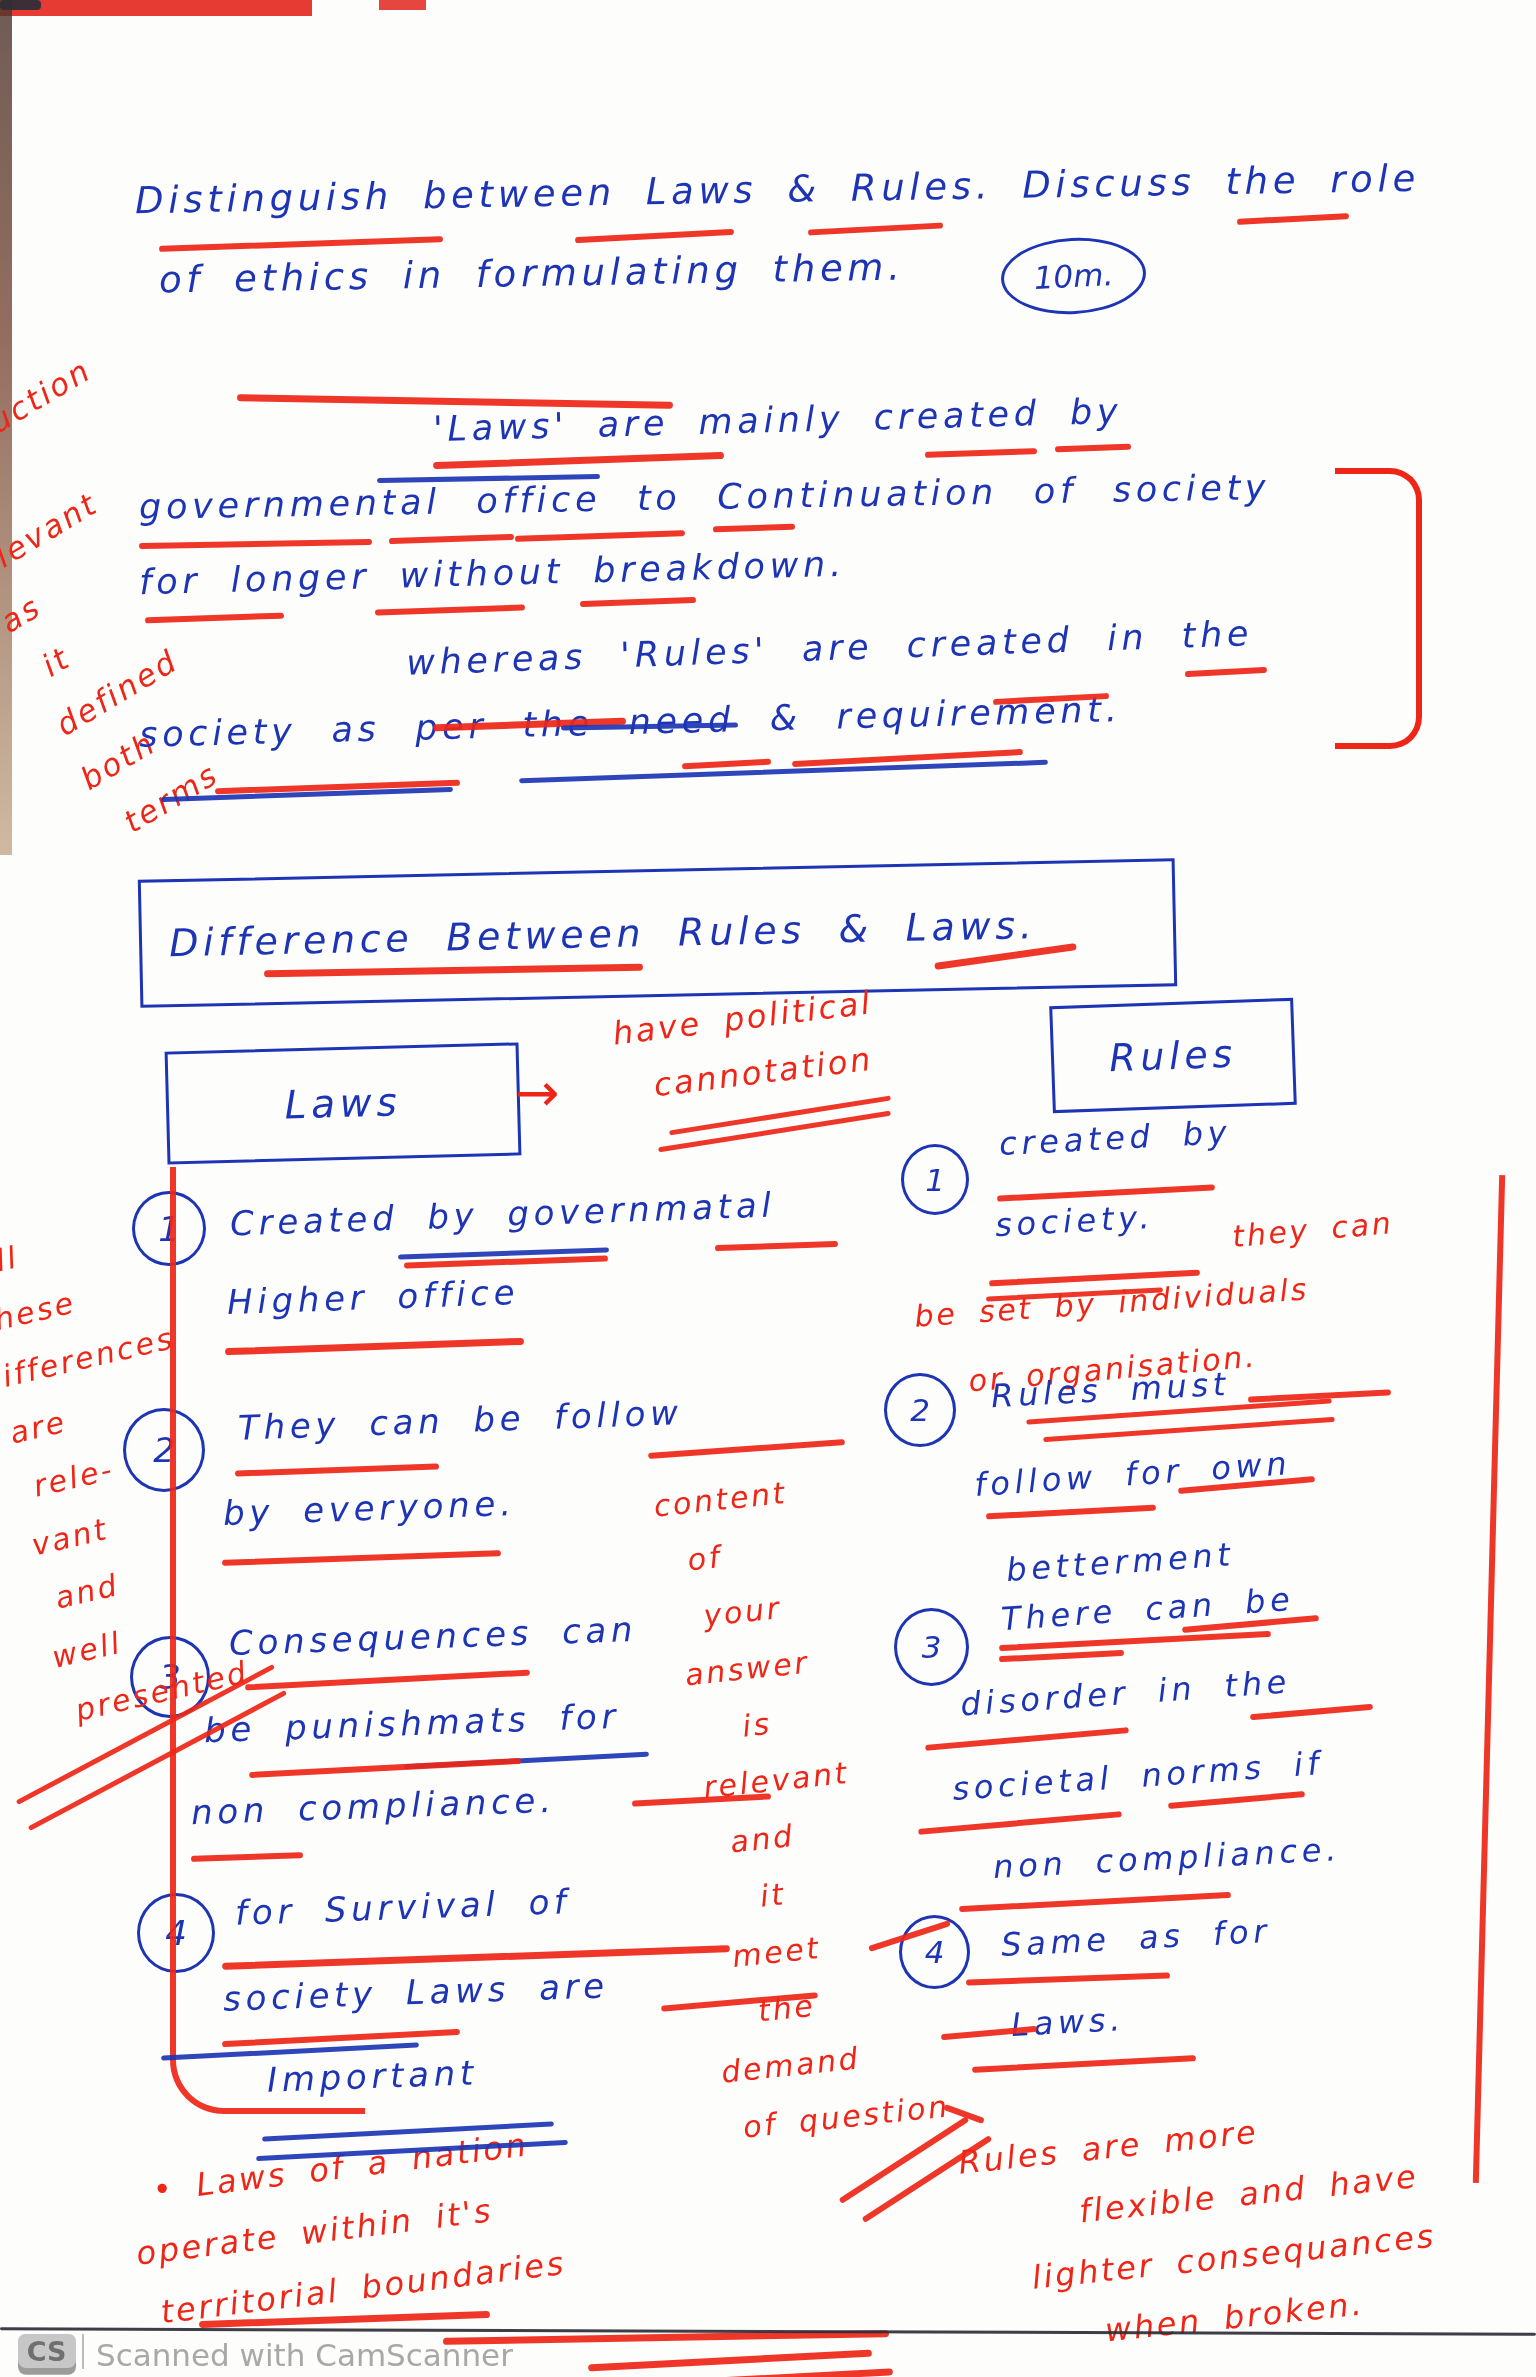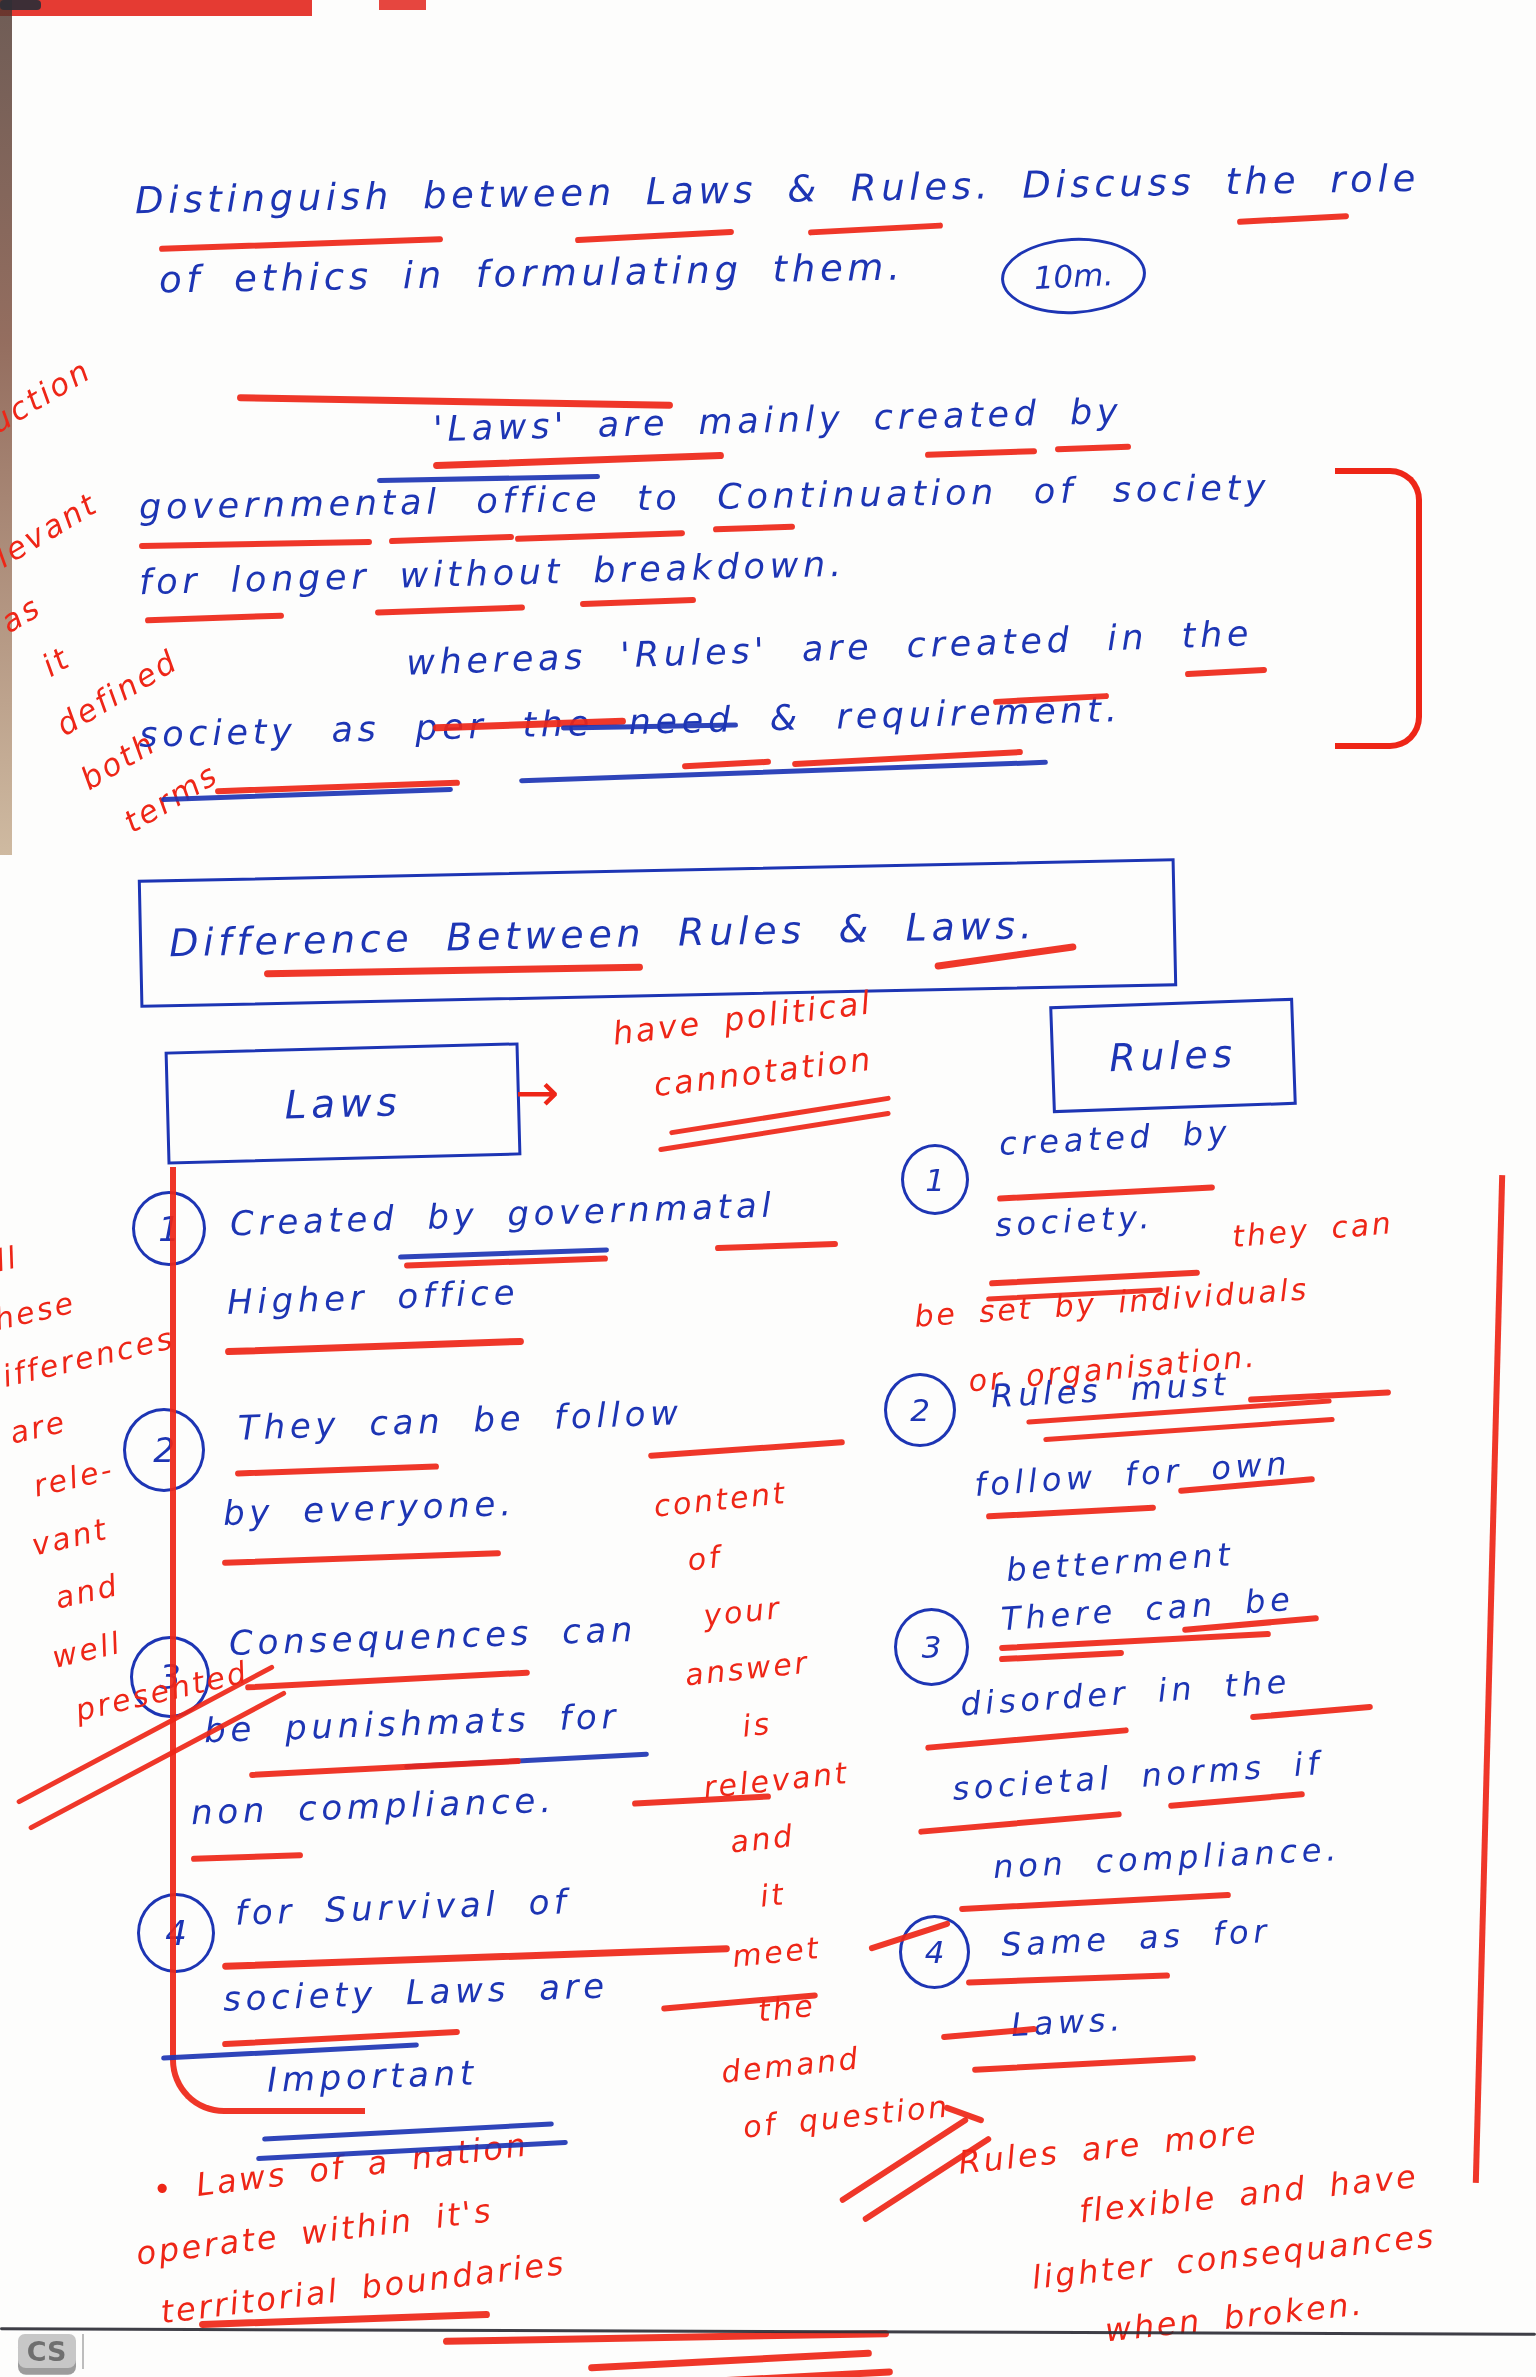--- a/index.html
+++ b/index.html
@@ -154,20 +154,21 @@
 
   <div class="red wordcol" style="left:967px;top:2108px;font-size:32px;transform:rotate(-6deg);line-height:1.55;">
     <div>Rules are more</div>
     <div style="margin-left:115px;">flexible and have</div>
     <div style="margin-left:61px;">lighter consequances</div>
     <div style="margin-left:128px;">when broken.</div>
   </div>
 
   <div class="logo-box" style="left:17.6px;top:2334px;width:58px;height:34px;font-size:27px;">CS</div>
   <div style="position:absolute;left:82px;top:2334px;width:2px;height:35px;background:#bdbdbd;"></div>
+  <div class="footer-text" style="position:absolute;left:96px;top:2337px;font-size:31px;">Scanned with CamScanner</div>
 
 <div class="stroke" style="left: 159px; top: 241px; width: 284px; height: 6px; transform: rotate(-2deg); background: rgb(238, 38, 23);"></div>
     <div class="stroke" style="left: 575px; top: 233px; width: 159px; height: 6px; transform: rotate(-3deg); background: rgb(238, 38, 23);"></div>
     <div class="stroke" style="left: 808px; top: 226px; width: 135px; height: 6px; transform: rotate(-3deg); background: rgb(238, 38, 23);"></div>
     <div class="stroke" style="left: 1237px; top: 216px; width: 112px; height: 6px; transform: rotate(-3deg); background: rgb(238, 38, 23);"></div>
     <div class="stroke" style="left: 237px; top: 398px; width: 436px; height: 6.8px; transform: rotate(1deg); background: rgb(238, 38, 23);"></div>
     <div class="stroke" style="left: 433px; top: 457px; width: 291px; height: 6.8px; transform: rotate(-2deg); background: rgb(238, 38, 23);"></div>
     <div class="stroke" style="left: 377px; top: 476px; width: 223px; height: 4.7px; transform: rotate(-1deg); background: rgb(29, 53, 180);"></div>
     <div class="stroke" style="left: 925px; top: 450px; width: 112px; height: 6px; transform: rotate(-2deg); background: rgb(238, 38, 23);"></div>
     <div class="stroke" style="left: 1055px; top: 445px; width: 76px; height: 6px; transform: rotate(-2deg); background: rgb(238, 38, 23);"></div>

